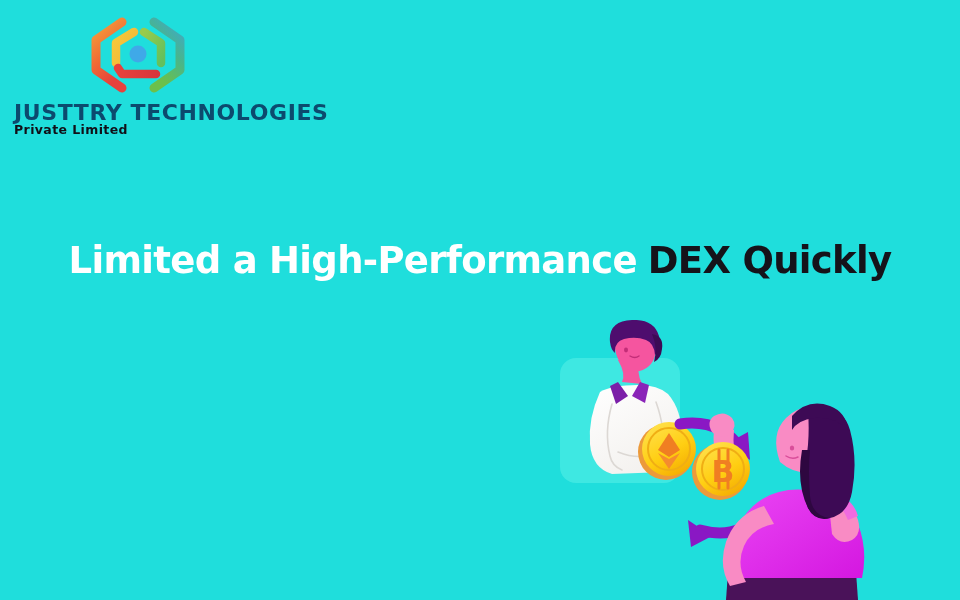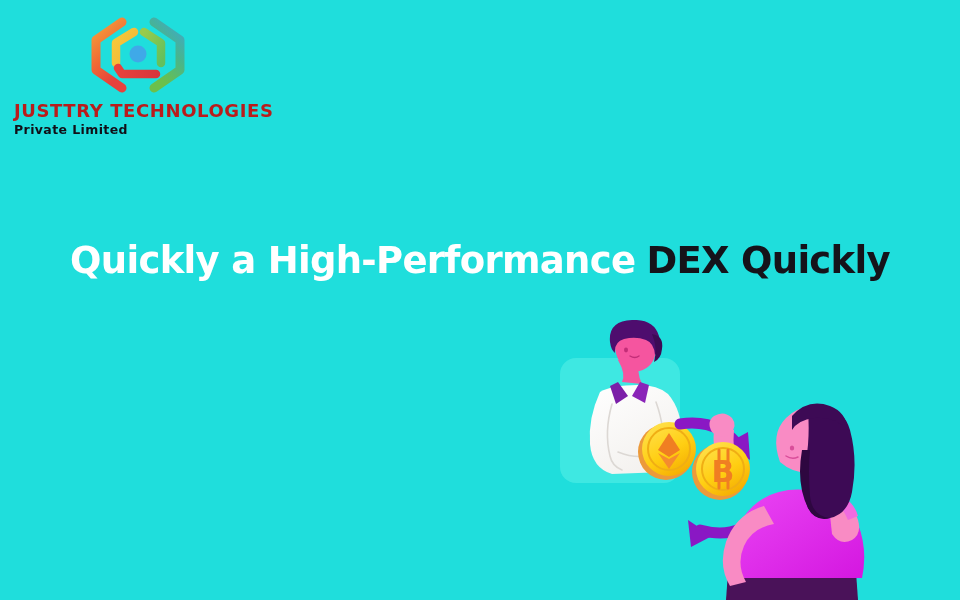--- a/index.html
+++ b/index.html
@@ -35,24 +35,24 @@
     width: 112px;
     height: 78px;
   }
   #logo-company-name {
     position: absolute;
     left: 0px;
     top: 86px;
     width: 230px;
     text-align: center;
     font-family: "DejaVu Sans", sans-serif;
-    font-size: 18px;
+    font-size: 22px;
     font-weight: bold;
     letter-spacing: 0.6px;
-    color: #b91c1c;
+    color: #0c4a6e;
     white-space: nowrap;
   }
   #logo-company-sub {
     position: absolute;
     left: 0px;
     top: 108px;
     width: 230px;
     text-align: left;
     font-family: "DejaVu Sans", sans-serif;
     font-size: 12.5px;
@@ -135,21 +135,21 @@
 
         <circle cx="56" cy="38" r="8.5" fill="#3FA9E8"></circle>
       </svg>
     </div>
 
     <div id="logo-company-name">JUSTTRY TECHNOLOGIES</div>
 
     <div id="logo-company-sub">Private Limited</div>
   </div>
 
-  <h1 id="headline"><span class="hl-white">Quickly a High-Performance</span><span class="hl-dark" style="margin-left:11px;">DEX Quickly</span></h1>
+  <h1 id="headline"><span class="hl-white">Limited a High-Performance</span><span class="hl-dark" style="margin-left:11px;">DEX Quickly</span></h1>
 
   <div id="illustration">
     <svg viewBox="0 0 420 280" width="420" height="280" aria-hidden="true">
       <defs>
         <linearGradient id="coinFace" x1="0.2" y1="0" x2="0.8" y2="1">
           <stop offset="0%" stop-color="#FFE14D"></stop>
           <stop offset="55%" stop-color="#FFCE12"></stop>
           <stop offset="100%" stop-color="#F3A900"></stop>
         </linearGradient>
         <linearGradient id="womanTop" x1="0" y1="0" x2="1" y2="1">

